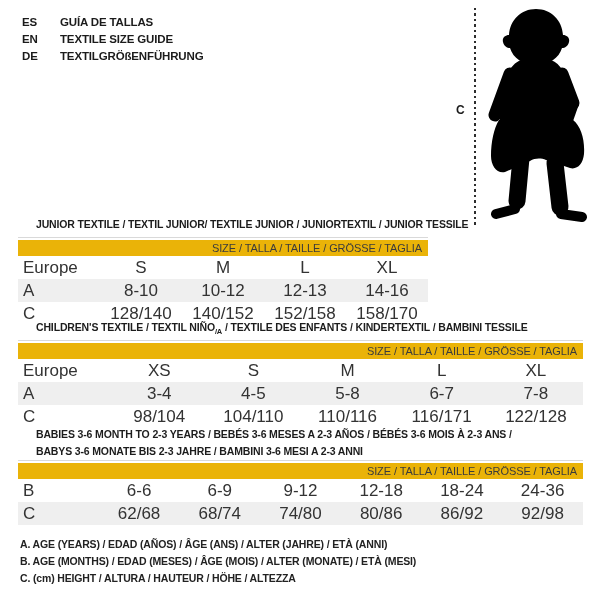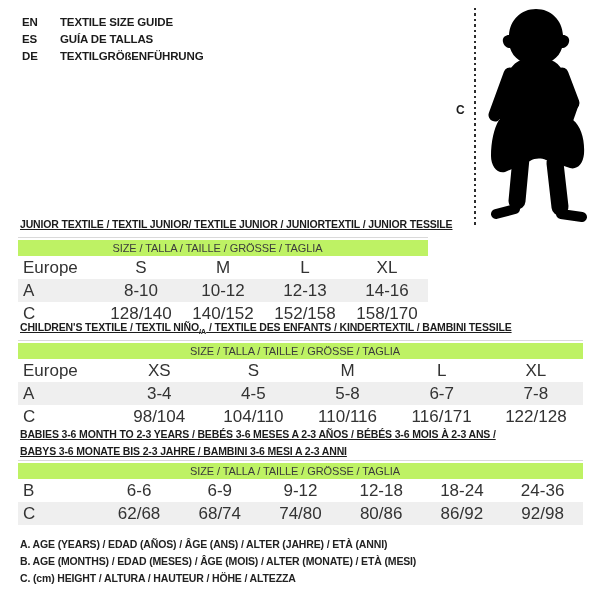--- a/index.html
+++ b/index.html
@@ -26,44 +26,44 @@
     background:repeating-linear-gradient(to bottom,#2d2d2d 0 2.2px,transparent 2.2px 5.5px);
   }
   .c-label {
     position:absolute; left:11px; top:103px;
     font-weight:bold; font-size:12px; color:#1b1b1b;
   }
   .silhouette { position:absolute; left:38px; top:8px; }
 
   
   .section-title {
-    position:absolute; left:20px;
+    position:absolute; left:36px;
     font-weight:bold; font-size:10.5px; color:#1c1c1c;
-    letter-spacing:-0.15px; white-space:nowrap;text-decoration:underline;
+    letter-spacing:-0.15px; white-space:nowrap;
   }
   #title-junior   { top:218px; }
   #title-children { top:321px; }
   #title-babies   { top:426px; line-height:17px; }
   .sub { font-size:7.5px; vertical-align:sub; }
 
   
   .table-wrap {
     position:absolute;
     border-top:1px solid #d9d9d9;
     padding-top:2px;
   }
   #table-junior   { left:18px; top:237px; width:410px; }
   #table-children { left:18px; top:340px; width:565px; }
   #table-babies   { left:18px; top:460px; width:565px; }
 
   table { width:100%; border-collapse:collapse; table-layout:fixed; }
   th.bar {
-    background:#bef264;
+    background:#eab308;
     font-weight:normal; font-size:11px; color:#3b3b3b;
-    text-align:center; padding:2px 16px 2px 5px; height:12px;
+    text-align:right; padding:2px 6px 2px 5px; height:12px;
     letter-spacing:-0.1px; white-space:nowrap;
   }
   td {
     font-size:17px; color:#333333; text-align:center;
     padding:1.5px 0; height:12.5px; white-space:nowrap;
   }
   td:first-child { text-align:left; padding-left:5px; width:55px; }
   tr.shaded { background:#efefef; }
 
   
@@ -71,26 +71,26 @@
   .note-line {
     font-weight:bold; font-size:10.5px; color:#222222;
     line-height:17.2px; letter-spacing:-0.15px; white-space:nowrap;
   }
 </style>
 </head>
 <body>
 
 <div class="lang-block">
   <div class="lang-row">
+    <span class="lang-code">ES</span>
+    <span class="lang-label">GUÍA DE TALLAS</span>
+  </div>
+  <div class="lang-row">
     <span class="lang-code">EN</span>
     <span class="lang-label">TEXTILE SIZE GUIDE</span>
-  </div>
-  <div class="lang-row">
-    <span class="lang-code">ES</span>
-    <span class="lang-label">GUÍA DE TALLAS</span>
   </div>
   <div class="lang-row">
     <span class="lang-code">DE</span>
     <span class="lang-label">TEXTILGRÖßENFÜHRUNG</span>
   </div>
 </div>
 
 <div class="figure-area">
   <div class="dotted-line"></div>
   <div class="c-label">C</div>

